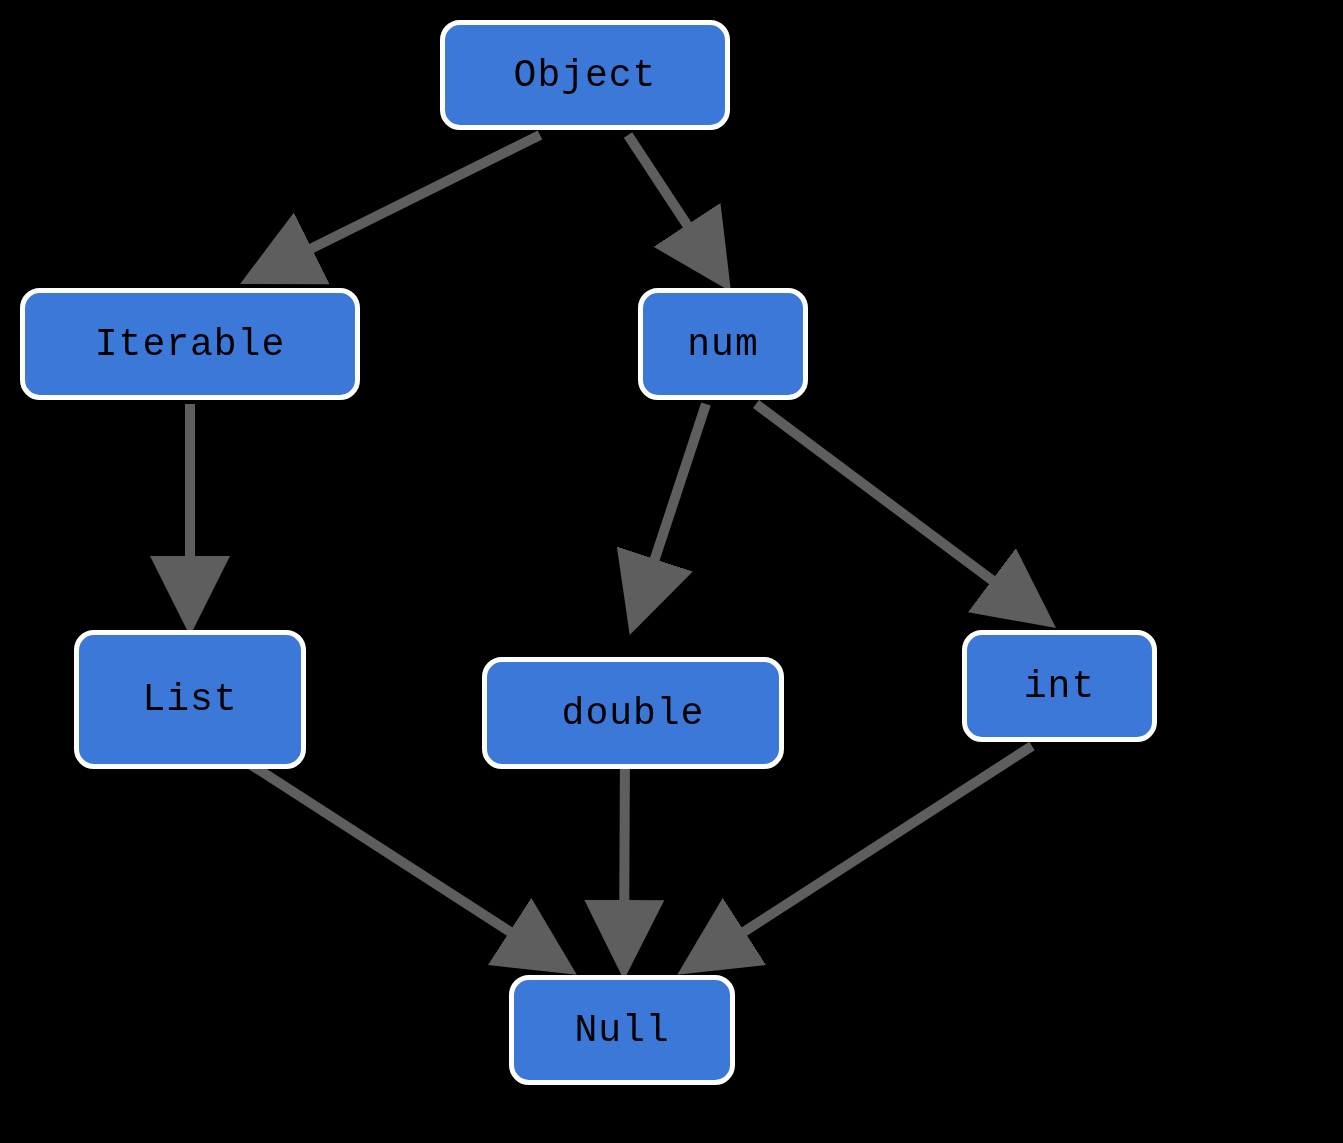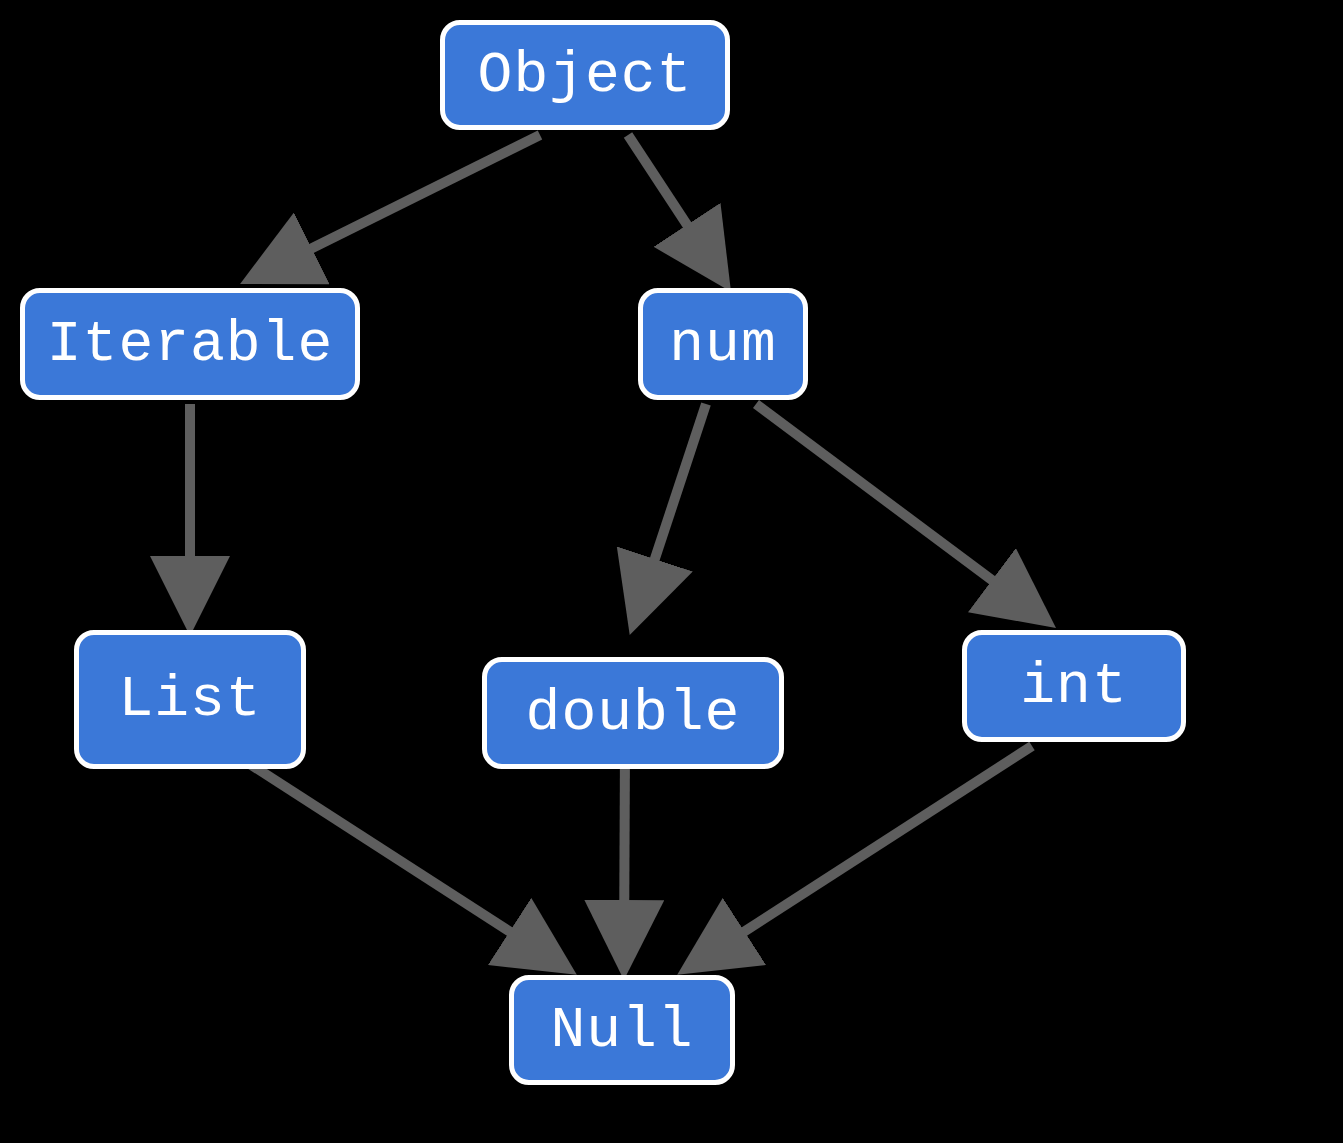--- a/index.html
+++ b/index.html
@@ -8,22 +8,22 @@
       width: 1343px;
       height: 1143px;
       position: relative;
       font-family: 'Courier New', Consolas, Monaco, monospace;
     }
     .node {
       position: absolute;
       background: #3b78d8;
       border: 5px solid #ffffff;
       border-radius: 20px;
-      color: #ffffff;
-      font-size: 58px;
+      color: #000000;
+      font-size: 38px;
       font-weight: 400;
       display: flex;
       align-items: center;
       justify-content: center;
       padding: 18px 16px;
       letter-spacing: 1px;
     }
     svg.arrows {
       position: absolute;
       top: 0;
@@ -73,19 +73,19 @@
 </div>
 
 <div class="node" style="left:74px; top:630px; width:232px; height:139px;">
   <span>List</span>
 </div>
 
 <div class="node" style="left:482px; top:630px; width:302px; height:112px;margin-top:27px;">
   <span>double</span>
 </div>
 
-<div class="node" style="left:962px; top:630px; width:224px; height:112px;">
+<div class="node" style="left:962px; top:630px; width:195px; height:112px;">
   <span>int</span>
 </div>
 
 <div class="node" style="left:509px; top:975px; width:226px; height:110px;text-align:center;">
   <span>Null</span>
 </div>
 
 </body></html>

